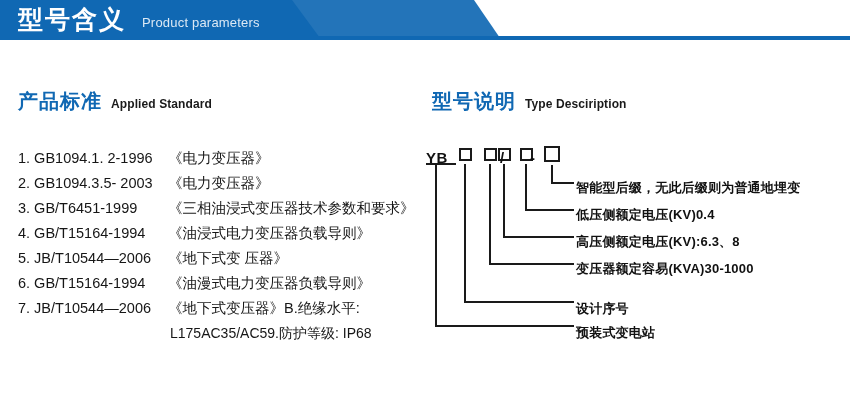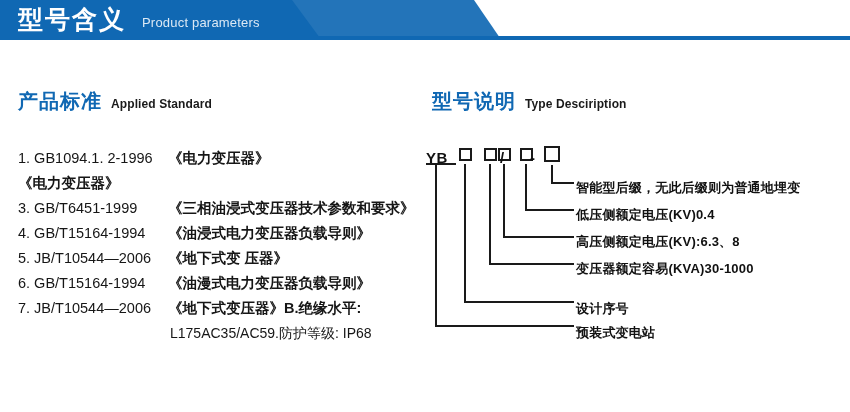--- a/index.html
+++ b/index.html
@@ -98,21 +98,20 @@
     color: #161616;
     line-height: 25px;
     white-space: nowrap;
   }
   .std-row .code {
     min-width: 150px;
     display: inline-block;
   }
   .std-row .desc {
     display: inline-block;
-    font-weight: bold;
   }
   .std-cont {
     font-size: 14px;
     color: #161616;
     line-height: 25px;
     white-space: nowrap;
     padding-left: 152px;
   }
 
   
@@ -165,20 +164,21 @@
 <div class="sect-heading" id="heading-standard">
   <span class="cn">产品标准</span><span class="en">Applied Standard</span>
 </div>
 
 <div class="std-list">
   <div class="std-row">
     <span class="code">1. GB1094.1. 2-1996</span>
     <span class="desc">《电力变压器》</span>
   </div>
   <div class="std-row">
+    <span class="code">2. GB1094.3.5- 2003</span>
     <span class="desc">《电力变压器》</span>
   </div>
   <div class="std-row">
     <span class="code">3. GB/T6451-1999</span>
     <span class="desc">《三相油浸式变压器技术参数和要求》</span>
   </div>
   <div class="std-row">
     <span class="code">4. GB/T15164-1994</span>
     <span class="desc">《油浸式电力变压器负载导则》</span>
   </div>

